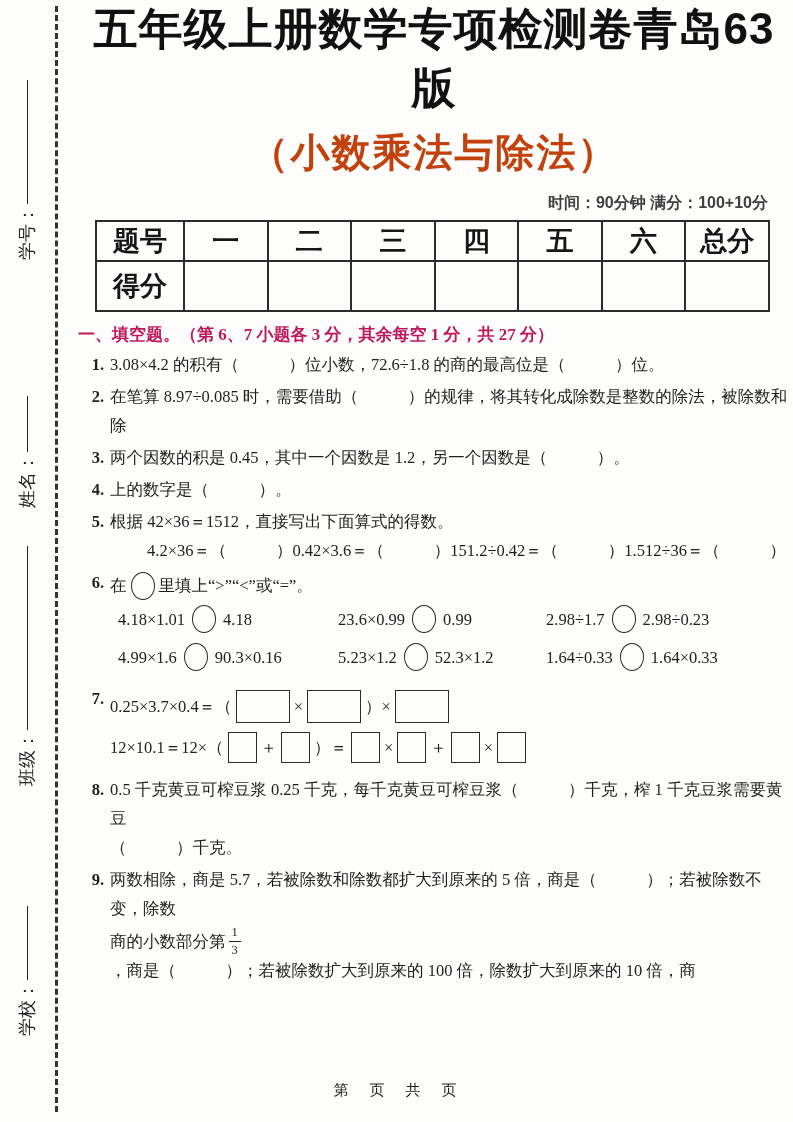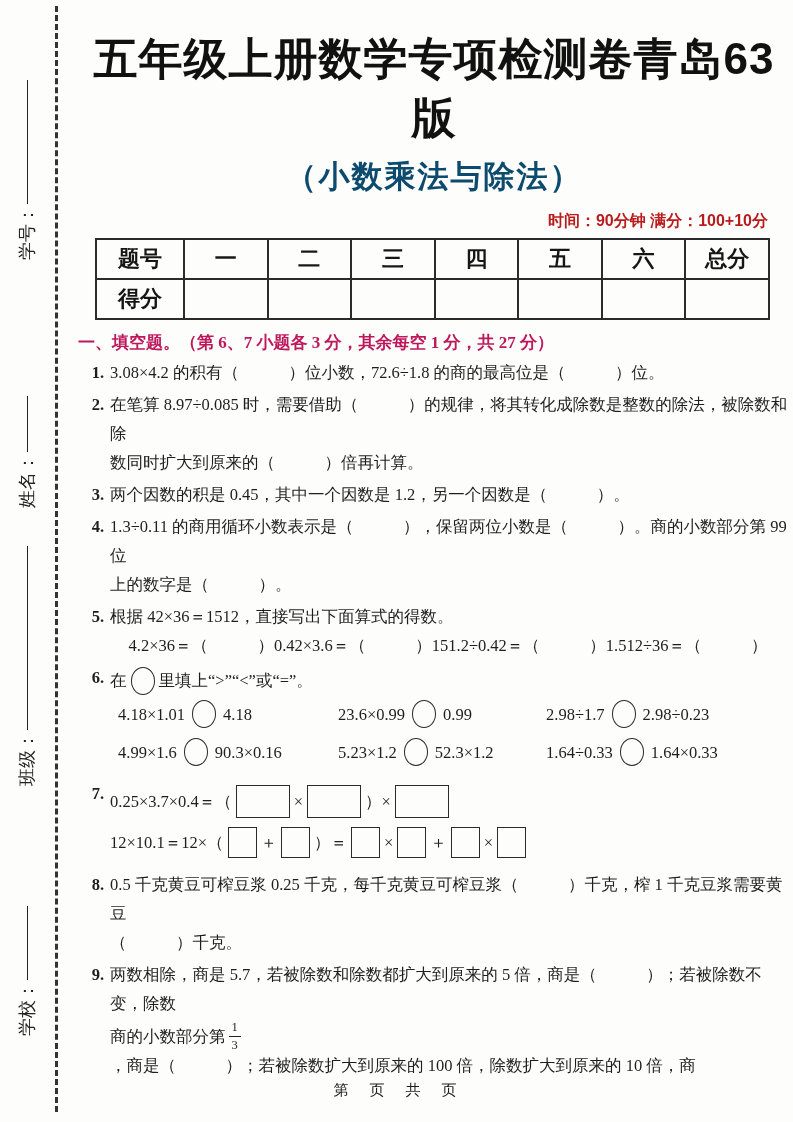--- a/index.html
+++ b/index.html
@@ -26,57 +26,57 @@
   }
   .side-item .s-line { flex:1; height:1px; border-bottom:1.6px solid #222; margin-left:2px; }
   .side-xuehao { top:260px; width:180px; }
   .side-xingming { top:508px; width:112px; }
   .side-banji { top:786px; width:240px; }
   .side-xuexiao { top:1036px; width:130px; }
 
   
   .content { position:absolute; left:78px; top:0; width:712px; }
   .title {
-    margin-top:30px; text-align:center;
+    text-align:center;
     font-family:"Liberation Sans","DejaVu Sans",sans-serif;
     font-weight:900; font-size:44px; letter-spacing:1px; color:#111;
   }
   .subtitle {
     margin-top:8px; text-align:center;
     font-family:Liberation Serif, serif;
-    font-weight:900; font-size:31px; letter-spacing:2px; color:#0c4a6e;
+    font-weight:900; font-size:39px; letter-spacing:2px; color:#c2410c;
   }
   .meta {
     margin-top:13px; text-align:right; padding-right:22px;
     font-family:"Liberation Sans","DejaVu Sans",sans-serif;
-    font-weight:600; font-size:16px; color:#b91c1c;
+    font-weight:600; font-size:16px; color:#404040;
   }
   
   .score-table {
     margin:6px 0 0 17px; width:675px;
     border-collapse:collapse; table-layout:fixed;
   }
   .score-table td {
     border:2px solid #2b2b2b; text-align:center; vertical-align:middle;
-    font-size:22px; font-weight:700; color:#161616;
+    font-size:27px; font-weight:700; color:#161616;
   }
   .score-table col.first { width:88px; }
   .score-table tr.r1 td { height:40px; }
-  .score-table tr.r2 td { height:40px; }
+  .score-table tr.r2 td { height:50px; }
 
   
   .section-heading { margin-top:11px; font-size:17px; font-weight:700; color:#be185d; }
   #questions { margin-top:4px; }
   .question { display:flex; margin-top:3px; }
   .qnum { flex:0 0 26px; text-align:right; margin-right:6px; font-weight:700; font-size:16.5px; line-height:29px; }
   .qbody { flex:1; min-width:0; }
   .qline { font-size:16.5px; line-height:29px; }
   .qline.segline { display:flex; align-items:center; flex-wrap:wrap; margin:3px 0; }
   .qline.boxline { margin:6px 0 9px; }
-  .qline.expr-row { display:flex; justify-content:center; padding-right:4px; }
+  .qline.expr-row { display:flex; justify-content:flex-end; padding-right:4px; }
   .qline.cmp-row {
     display:grid; grid-template-columns:220px 208px auto;
     align-items:center; margin:5px 0 9px;
   }
   .cmp-pair { white-space:nowrap;margin-left:8px; }
   .circle {
     display:inline-block; width:24px; height:28px;
     border:1.7px solid #2a2a2a; border-radius:50%;
     margin:0 7px; vertical-align:-8px; background:transparent;
   }
@@ -165,33 +165,31 @@
         <div class="question">
           <span class="qnum">1.</span>
           <div class="qbody">
             <div class="qline">3.08×4.2 的积有（　　　）位小数，72.6÷1.8 的商的最高位是（　　　）位。</div>
           </div>
         </div>
         <div class="question">
           <span class="qnum">2.</span>
           <div class="qbody">
             <div class="qline">在笔算 8.97÷0.085 时，需要借助（　　　）的规律，将其转化成除数是整数的除法，被除数和除</div>
-            <div class="qline">数同时扩大到原来的（　　　）倍再计算。</div>
           </div>
         </div>
         <div class="question">
           <span class="qnum">3.</span>
           <div class="qbody">
             <div class="qline">两个因数的积是 0.45，其中一个因数是 1.2，另一个因数是（　　　）。</div>
           </div>
         </div>
         <div class="question">
           <span class="qnum">4.</span>
           <div class="qbody">
-            <div class="qline">1.3÷0.11 的商用循环小数表示是（　　　），保留两位小数是（　　　）。商的小数部分第 99 位</div>
             <div class="qline">上的数字是（　　　）。</div>
           </div>
         </div>
         <div class="question">
           <span class="qnum">5.</span>
           <div class="qbody">
             <div class="qline">根据 42×36＝1512，直接写出下面算式的得数。</div>
             <div class="qline expr-row">
               <span class="expr">4.2×36＝（　　　）</span>
               <span class="expr">0.42×3.6＝（　　　）</span>

